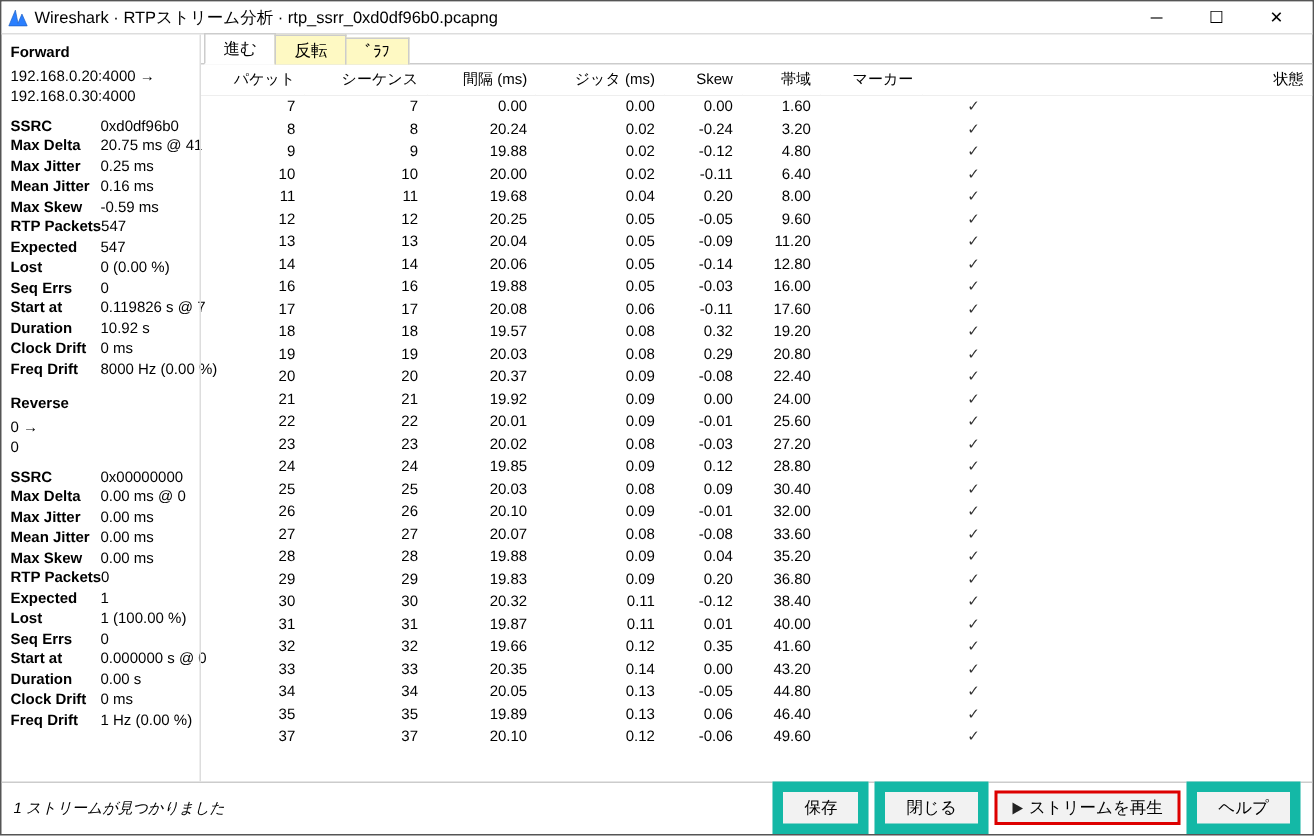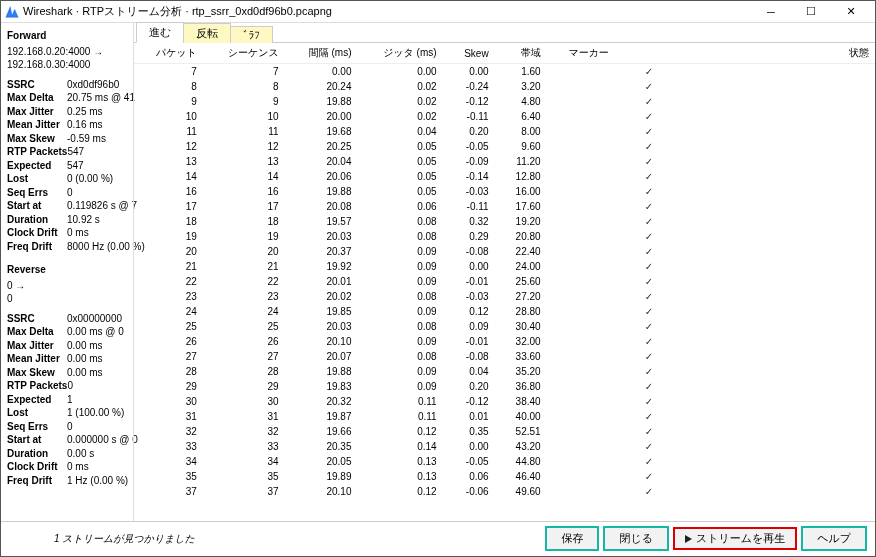--- a/index.html
+++ b/index.html
@@ -120,26 +120,25 @@
       height: 34px;
       border-top: 1px solid #ccc;
       display: flex;
       align-items: center;
       padding: 0 8px;
     }
     .bottombar .status-msg {
       flex: 1;
       font-style: italic;
       font-size: 10px;
-      margin-left: 45px;
     }
     .btn {
       padding: 3px 14px;
       margin-left: 4px;
-      border: 2px solid #14b8a6;
+      border: 7px solid #14b8a6;
       background: #f2f2f2;
       font-size: 11px;
       font-family: inherit;
     }
     .btn.highlight {
       border: 2px solid #d00;
       padding: 2px 10px;
       display: flex; align-items: center;
     }
     .btn.highlight .play {
@@ -546,21 +545,21 @@
               <td>40.00</td>
               <td></td>
               <td class="status tick">✓</td>
             </tr>
             <tr>
               <td>32</td>
               <td>32</td>
               <td>19.66</td>
               <td>0.12</td>
               <td>0.35</td>
-              <td>52.51</td>
+              <td>41.60</td>
               <td></td>
               <td class="status tick">✓</td>
             </tr>
             <tr>
               <td>33</td>
               <td>33</td>
               <td>20.35</td>
               <td>0.14</td>
               <td>0.00</td>
               <td>43.20</td>

